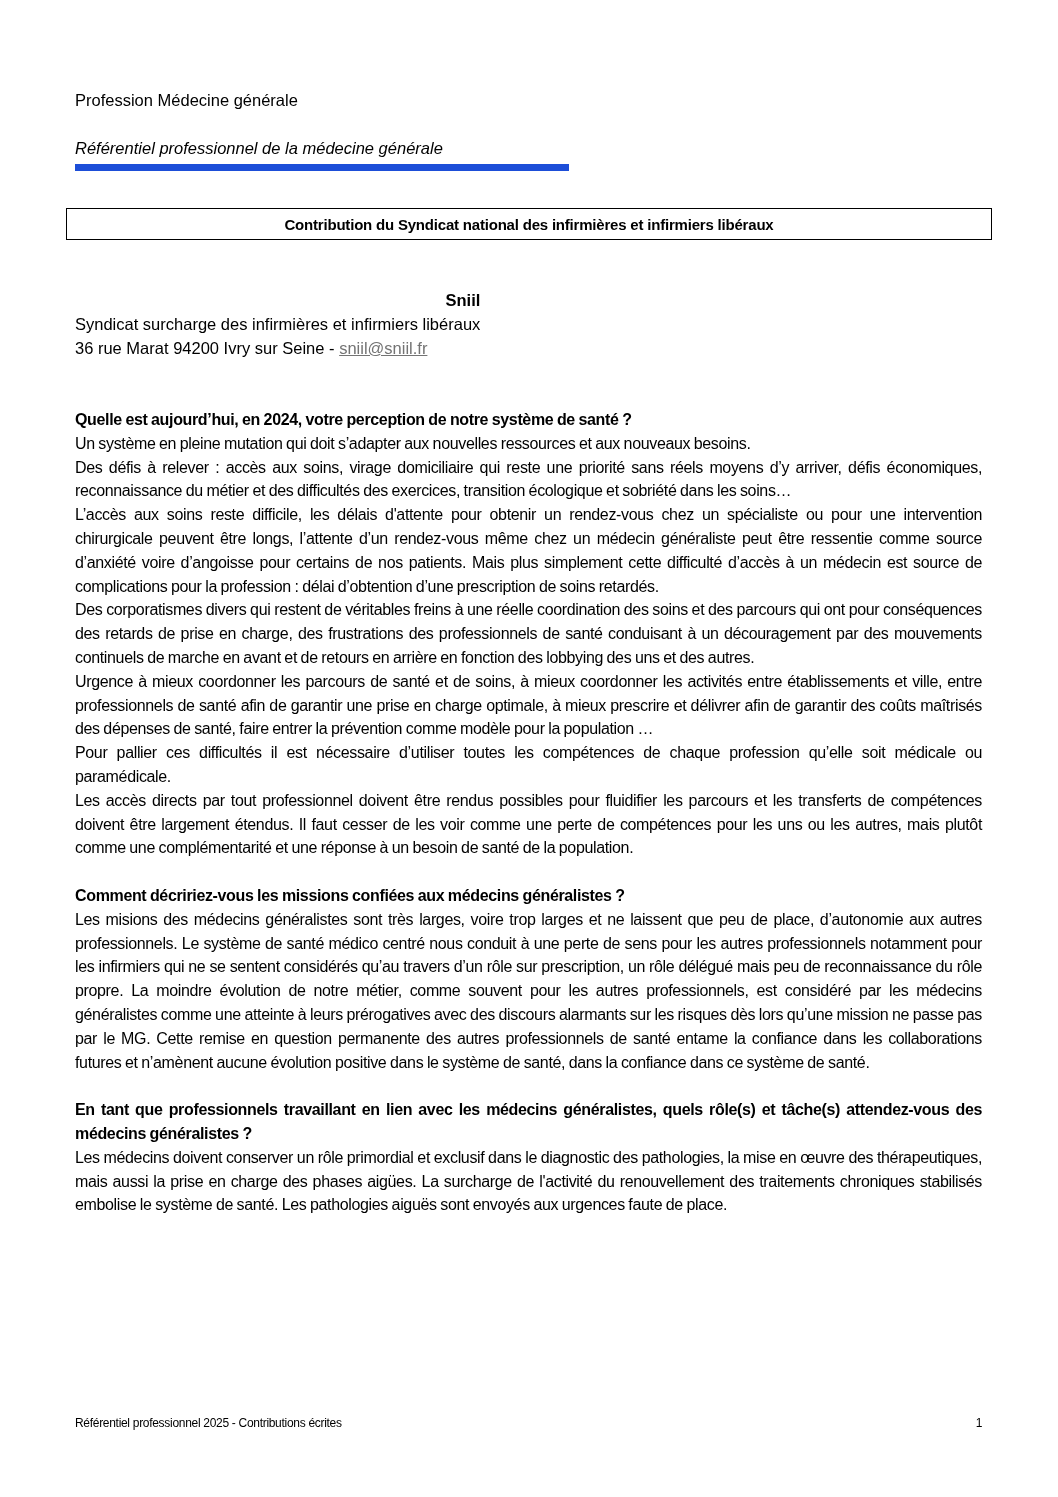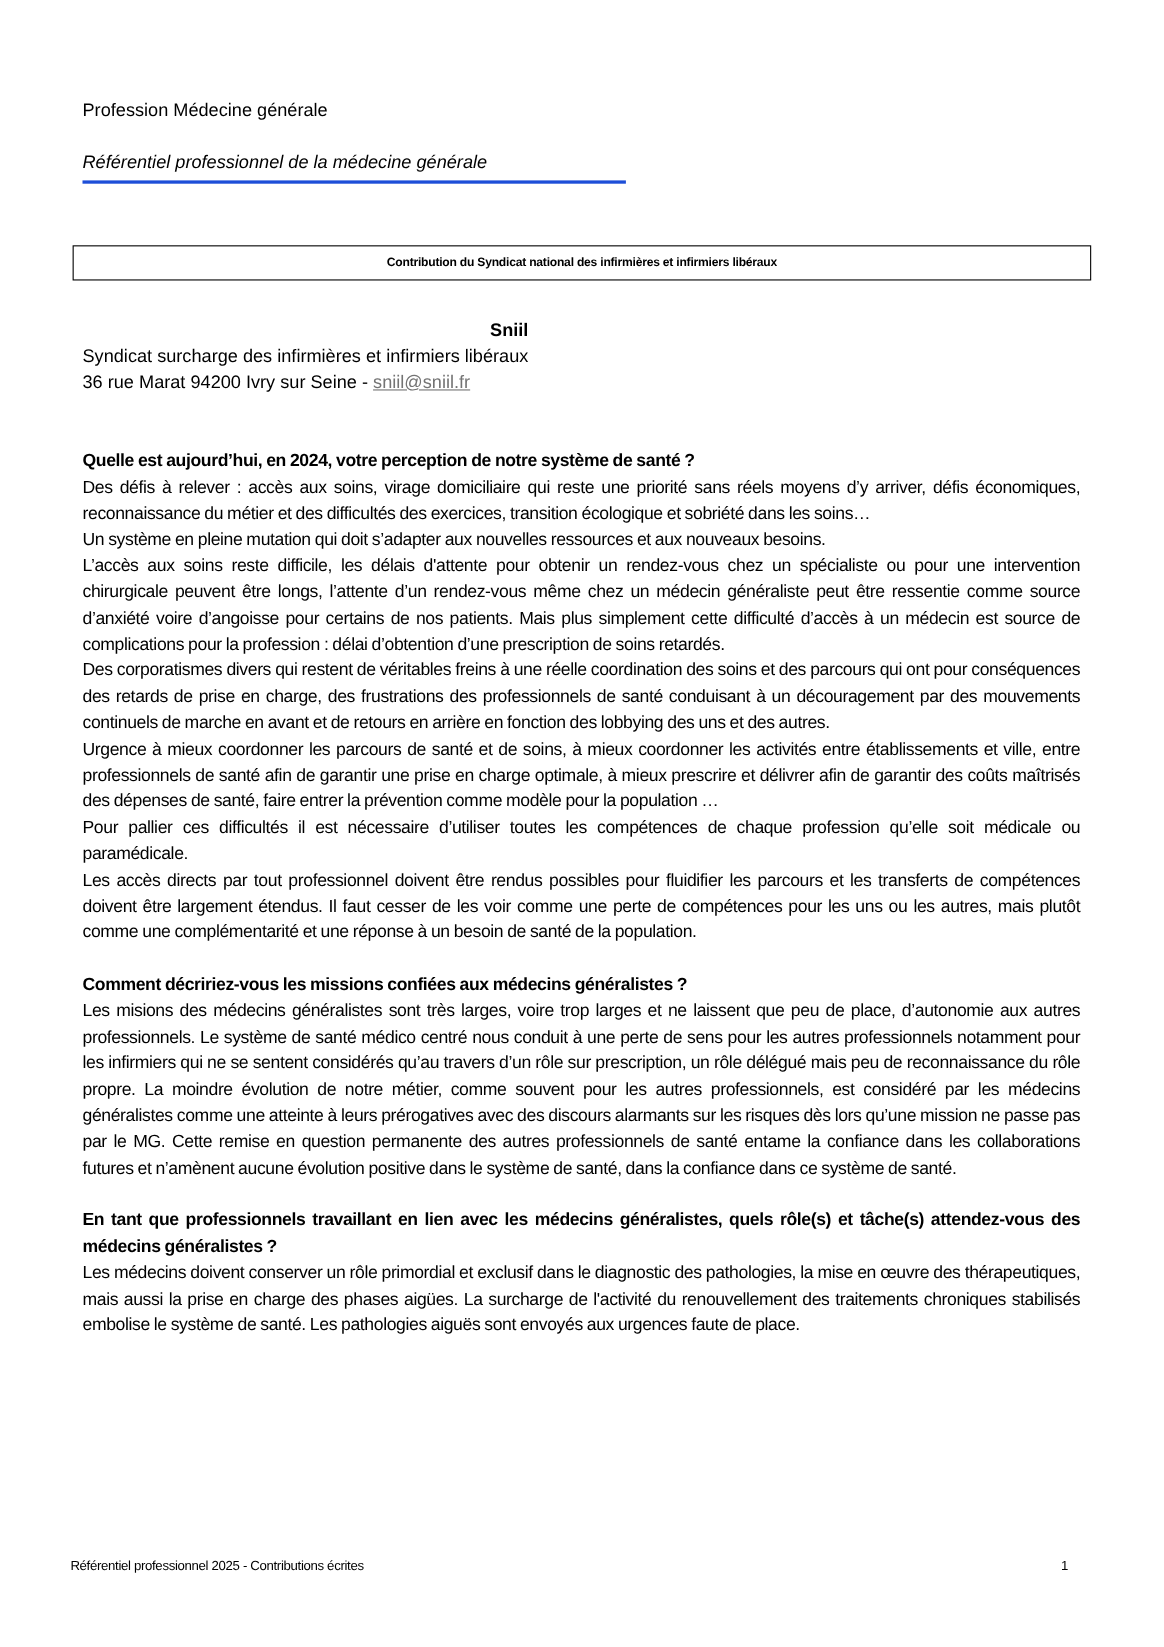--- a/index.html
+++ b/index.html
@@ -20,21 +20,21 @@
       left: 0; top: 0;
       width: 1058px;
       height: 1497px;
       background: #fff;
     }
     .header {
       position: absolute;
       left: 75px;
       top: 88px;
       width: 494px;
-      border-bottom: 3px solid #1d4ed8;
+      border-bottom: 7px solid #1d4ed8;
       padding-bottom: 4px;
     }
     .header .line1 {
       font-size: 16.5px;
       line-height: 24px;
     }
     .header .line2 {
       font-size: 16.5px;
       line-height: 24px;
       font-style: italic;
@@ -44,23 +44,22 @@
       position: absolute;
       left: 66px;
       top: 208px;
       width: 924px;
       height: 30px;
       border: 1px solid #000;
       display: flex;
       align-items: center;
       justify-content: center;
       font-weight: bold;
-      font-size: 11px;
+      font-size: 15px;
       letter-spacing: -0.2px;
-      margin-top: 15px;
     }
     .org {
       position: absolute;
       left: 75px;
       top: 288px;
       font-size: 16.5px;
       line-height: 24px;
     }
     .org .org-name { font-weight: bold; text-align: right; }
     .org a {
@@ -83,21 +82,21 @@
     }
     .body p {
       margin: 0;
       text-align: justify;
     }
     .body .gap {
       height: 23.8px;
     }
     .footer {
       position: absolute;
-      left: 64px;
+      left: 75px;
       top: 1416px;
       width: 907px;
       font-size: 12px;
       display: flex;
       justify-content: space-between;
       letter-spacing: -0.3px;
     }
   </style>
 </head>
 <body>
@@ -114,22 +113,22 @@
   <div class="org">
     <div class="org-name">Sniil</div>
     <div>Syndicat surcharge des infirmières et infirmiers libéraux</div>
     <div><span>36 rue Marat 94200 Ivry sur Seine - </span><a>sniil@sniil.fr</a></div>
   </div>
 
   <div class="body">
 
     <section>
       <p class="q">Quelle est aujourd’hui, en 2024, votre perception de notre système de santé ?</p>
+      <p>Un système en pleine mutation qui doit s’adapter aux nouvelles ressources et aux nouveaux besoins.</p>
       <p>Des défis à relever : accès aux soins, virage domiciliaire qui reste une priorité sans réels moyens d’y arriver, défis économiques, reconnaissance du métier et des difficultés des exercices, transition écologique et sobriété dans les soins…</p>
-      <p>Un système en pleine mutation qui doit s’adapter aux nouvelles ressources et aux nouveaux besoins.</p>
       <p>L’accès aux soins reste difficile, les délais d'attente pour obtenir un rendez-vous chez un spécialiste ou pour une intervention chirurgicale peuvent être longs, l’attente d’un rendez-vous même chez un médecin généraliste peut être ressentie comme source d’anxiété voire d’angoisse pour certains de nos patients. Mais plus simplement cette difficulté d’accès à un médecin est source de complications pour la profession : délai d’obtention d’une prescription de soins retardés.</p>
       <p>Des corporatismes divers qui restent de véritables freins à une réelle coordination des soins et des parcours qui ont pour conséquences des retards de prise en charge, des frustrations des professionnels de santé conduisant à un découragement par des mouvements continuels de marche en avant et de retours en arrière en fonction des lobbying des uns et des autres.</p>
       <p>Urgence à mieux coordonner les parcours de santé et de soins, à mieux coordonner les activités entre établissements et ville, entre professionnels de santé afin de garantir une prise en charge optimale, à mieux prescrire et délivrer afin de garantir des coûts maîtrisés des dépenses de santé, faire entrer la prévention comme modèle pour la population …</p>
       <p>Pour pallier ces difficultés il est nécessaire d’utiliser toutes les compétences de chaque profession qu’elle soit médicale ou paramédicale.</p>
       <p>Les accès directs par tout professionnel doivent être rendus possibles pour fluidifier les parcours et les transferts de compétences doivent être largement étendus. Il faut cesser de les voir comme une perte de compétences pour les uns ou les autres, mais plutôt comme une complémentarité et une réponse à un besoin de santé de la population.</p>
     </section>
 
     <div class="gap"></div>
 
     <section>

